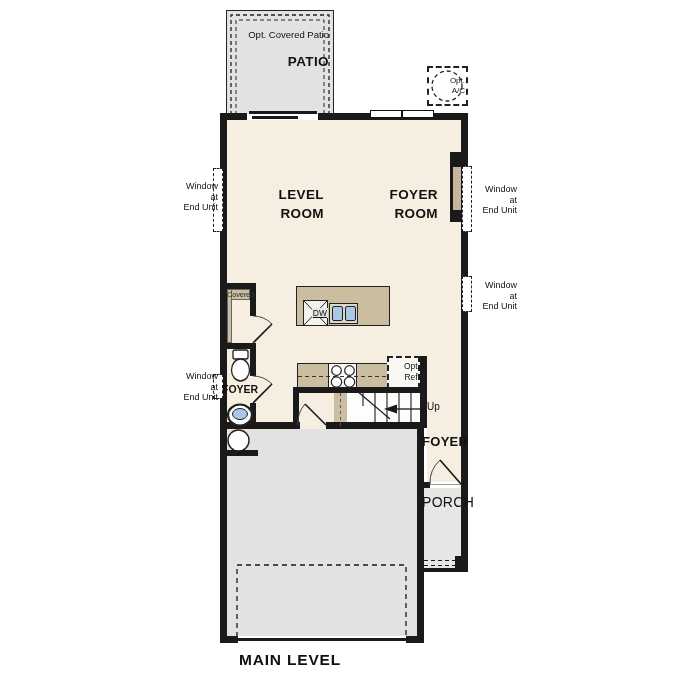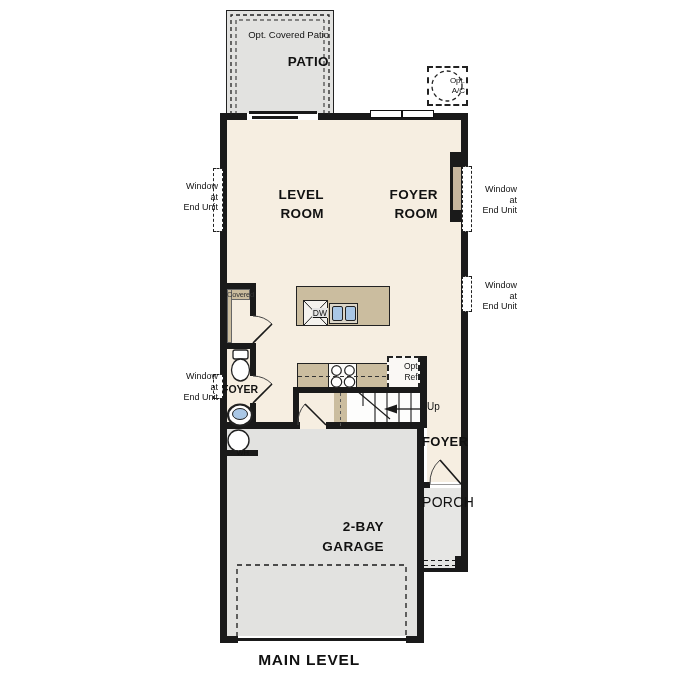--- a/index.html
+++ b/index.html
@@ -138,23 +138,21 @@
 ROOM</div>
   <div class="lbl" style="left:227px;top:290px;width:23px;font-size:7.5px;letter-spacing:-.2px;color:#333;">Covered</div>
   <div class="lbl" style="left:222px;top:383px;width:36px;font-size:10.5px;font-weight:bold;">FOYER</div>
   <div class="lbl" style="left:303px;top:308px;width:25px;font-size:8.5px;"><span style="background:#e5e5e5;padding:0 1px;text-decoration:underline;">DW</span></div>
   <div class="lbl" style="left:387px;top:361px;width:33px;font-size:8.5px;line-height:1.25;">Opt.
 Ref.</div>
   <div class="lbl" style="left:427px;top:401px;width:24px;font-size:10px;text-align:left;">Up</div>
   <div class="lbl" style="left:228px;top:448px;width:21px;font-size:7.5px;">WH</div>
   <div class="lbl" style="left:422px;top:434px;width:44px;font-size:13px;font-weight:bold;letter-spacing:.3px;">FOYER</div>
   <div class="lbl" style="left:422px;top:494px;width:44px;font-size:14px;font-weight:normal;letter-spacing:.3px;">PORCH</div>
-  <div class="lbl room" style="left:260px;top:517px;width:124px;line-height:1.45;">2-BAY
-GARAGE</div>
-  <div class="lbl" style="left:220px;top:651px;width:140px;font-size:15.5px;font-weight:bold;letter-spacing:.8px;text-align:right;">MAIN LEVEL</div>
+  <div class="lbl" style="left:220px;top:651px;width:140px;font-size:15.5px;font-weight:bold;letter-spacing:.8px;text-align:center;">MAIN LEVEL</div>
   <div class="lbl small" style="left:172px;top:181px;width:46px;">Window
 at
 End Unit</div>
   <div class="lbl small" style="left:471px;top:184px;width:46px;">Window
 at
 End Unit</div>
   <div class="lbl small" style="left:471px;top:280px;width:46px;">Window
 at
 End Unit</div>
   <div class="lbl small" style="left:172px;top:371px;width:46px;">Window

